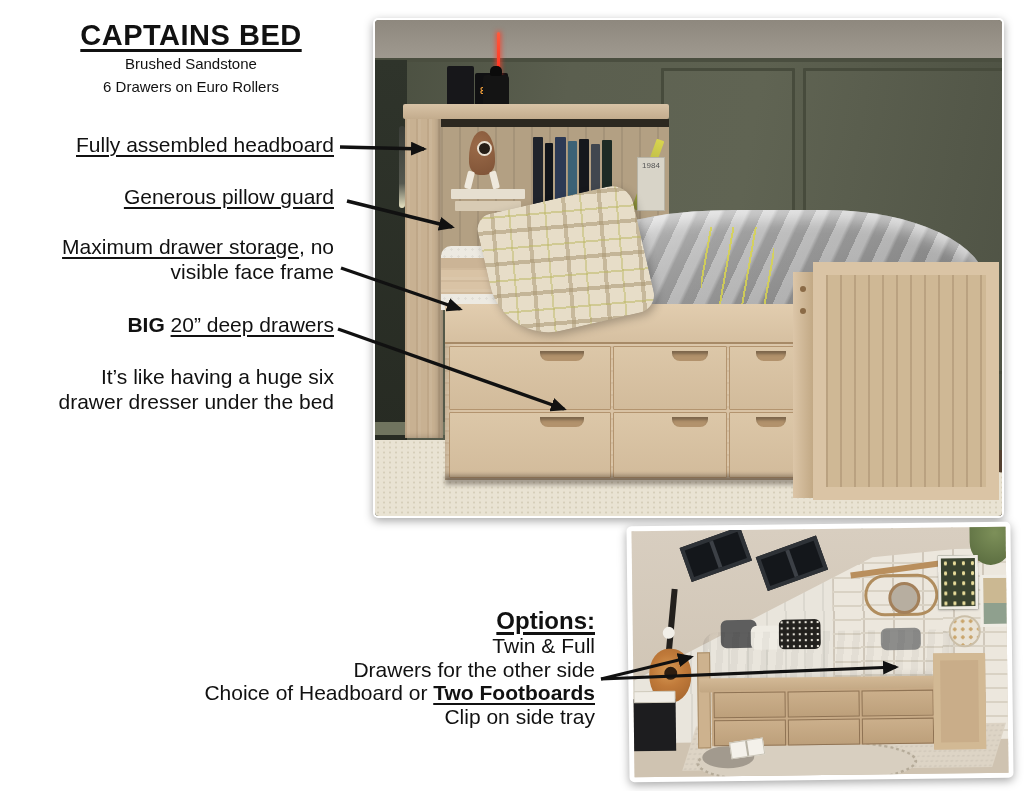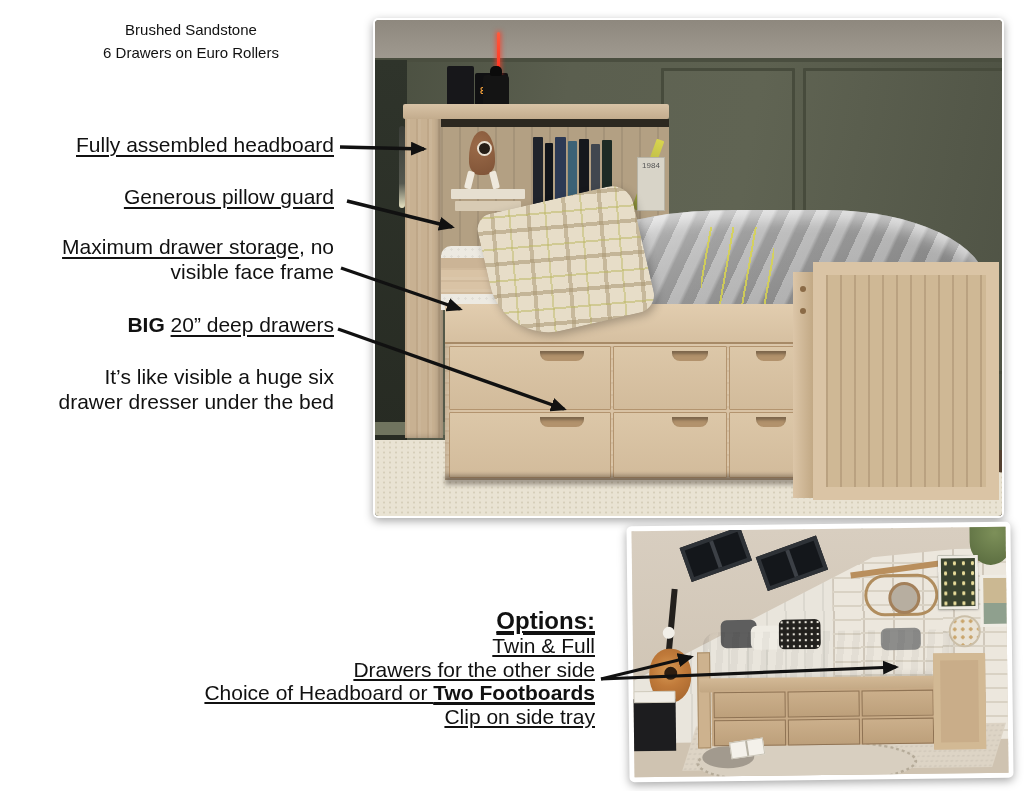--- a/index.html
+++ b/index.html
@@ -14,21 +14,21 @@
   .header-block{left:30px;top:18px;width:322px;text-align:center;}
   .title{
     font-size:29px;font-weight:bold;letter-spacing:.5px;line-height:34px;
     text-decoration:underline;text-decoration-thickness:3px;text-underline-offset:4px;
   }
   .subtitle{font-size:15px;line-height:23px;}
   .ann{right:690px;width:340px;text-align:right;font-size:21px;line-height:25px;white-space:nowrap;}
   .ann.wrap{white-space:normal;}
   .u{text-decoration:underline;text-decoration-thickness:2px;text-underline-offset:3px;}
   .b{font-weight:bold;}
-  .options-block{right:429px;top:607px;width:420px;text-align:right;text-decoration:underline;}
+  .options-block{right:429px;top:607px;width:420px;text-align:right;}
   .options-title{
     font-size:24px;font-weight:bold;line-height:27px;
     text-decoration:underline;text-decoration-thickness:2.5px;text-underline-offset:3px;
   }
   .options-line{font-size:21px;line-height:23.5px;}
   
   #arrow-layer{left:0;top:0;width:1024px;height:791px;z-index:50;pointer-events:none;}
   
   .photo-card{background:#fff;box-shadow:0 3px 10px rgba(0,0,0,.35);border-radius:5px;}
   #main-photo{left:373px;top:18px;width:631px;height:500px;padding:0;z-index:10;overflow:hidden;}
@@ -145,29 +145,30 @@
   .b-stool{left:-4px;top:168px;width:46px;height:52px;background:#1d1d1f;z-index:5;}
   .b-papers{left:0px;top:160px;width:40px;height:10px;background:#f0ede6;border:1px solid #cfcabc;z-index:6;border-radius:1px;}
   .b-floorpillow{left:68px;top:216px;width:52px;height:22px;border-radius:50%;background:#a29a8e;z-index:5;}
   .b-magazine{left:96px;top:210px;width:32px;height:15px;background:#f4f1ea;z-index:6;transform:rotate(-8deg);border:1px solid #c9c4b6;}
   .b-magazine:after{content:"";position:absolute;left:48%;top:0;width:2px;height:100%;background:#b7b2a4;}
 </style>
 </head>
 <body>
 
 <div class="abs header-block">
+  <div class="title">CAPTAINS BED</div>
   <div class="subtitle">Brushed Sandstone</div>
   <div class="subtitle">6 Drawers on Euro Rollers</div>
 </div>
 
 <div class="abs ann u" style="top:132px;">Fully assembled headboard</div>
 <div class="abs ann u" style="top:184px;">Generous pillow guard</div>
 <div class="abs ann wrap" style="top:234px;"><span class="u">Maximum drawer storage</span><span>, no</span><br><span>visible face frame</span></div>
 <div class="abs ann" style="top:312px;"><span class="b">BIG</span><span> </span><span class="u">20” deep drawers</span></div>
-<div class="abs ann wrap" style="top:364px;"><span>It’s like visible a huge six</span><br><span>drawer dresser under the bed</span></div>
+<div class="abs ann wrap" style="top:364px;"><span>It’s like having a huge six</span><br><span>drawer dresser under the bed</span></div>
 
 <div class="abs options-block">
   <div class="options-title">Options:</div>
   <div class="options-line">Twin &amp; Full</div>
   <div class="options-line">Drawers for the other side</div>
   <div class="options-line"><span>Choice of Headboard or </span><span class="b u">Two Footboards</span></div>
   <div class="options-line">Clip on side tray</div>
 </div>
 
 <div class="abs photo-card" id="main-photo">

